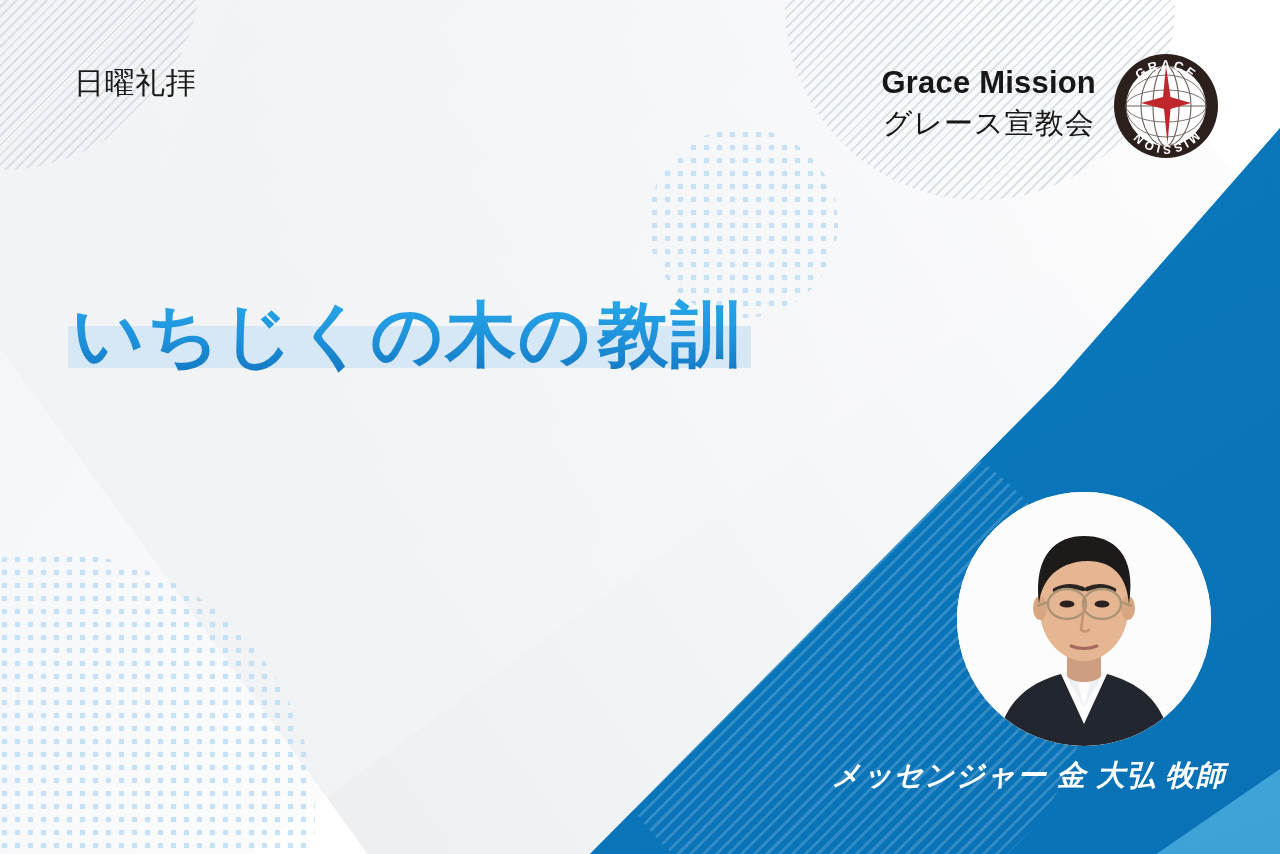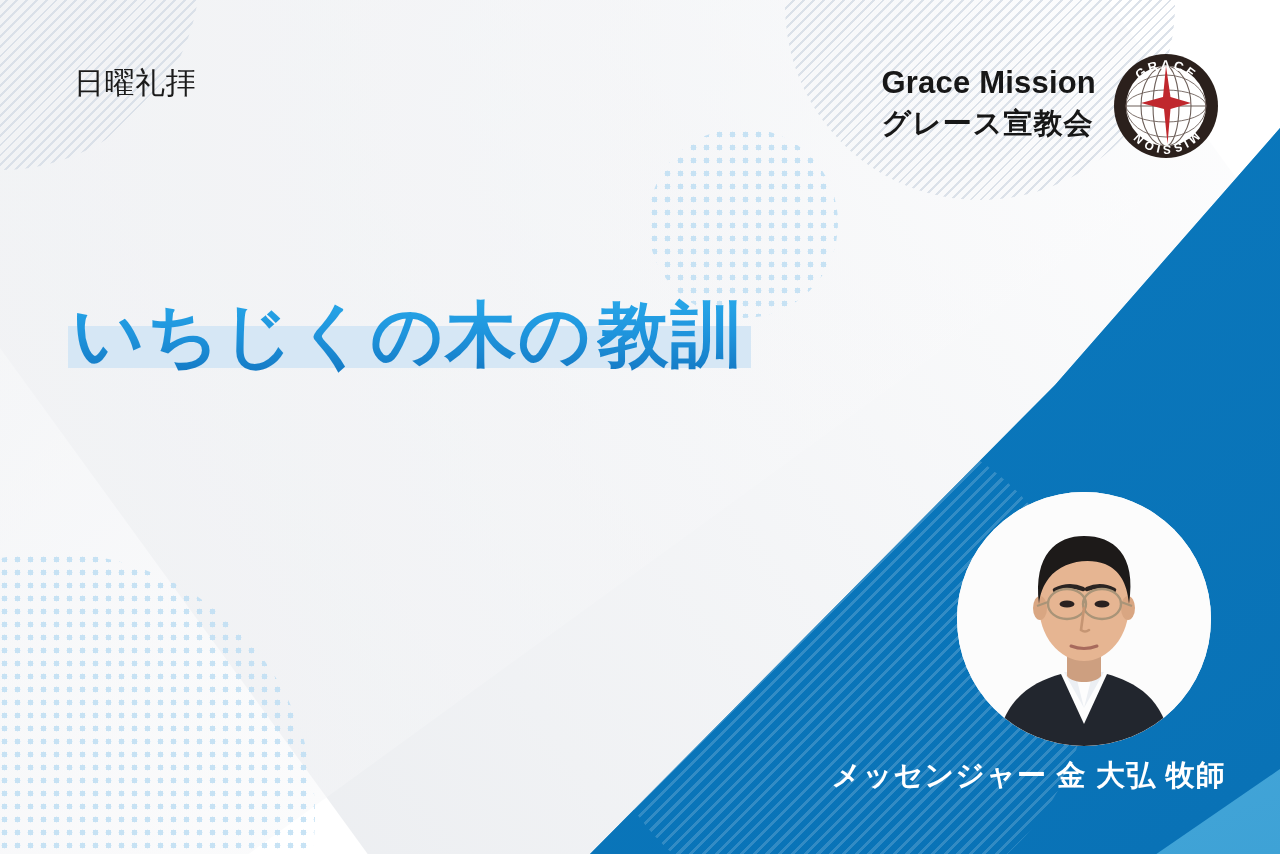--- a/index.html
+++ b/index.html
@@ -96,27 +96,27 @@
   .service-block{
     position:absolute;left:74px;top:62px;
     line-height:1.42;
     color:#1b1b1b;
     font-size:30px;
     letter-spacing:.5px;
     white-space:nowrap;
   }
   .brand-block{
     position:absolute;right:184px;top:62px;
-    text-align:left;
+    text-align:center;
     color:#171717;
     line-height:1.34;
     white-space:nowrap;
   }
   .brand-en{font-size:31px;font-weight:600;letter-spacing:.2px;}
-  .brand-jp{font-size:29px;font-weight:700;letter-spacing:1px;}
+  .brand-jp{font-size:29px;font-weight:400;letter-spacing:1px;}
 
   
   .logo{position:absolute;right:55px;top:47px;width:118px;height:118px;}
 
   
   .badge{
     position:absolute;left:70px;top:214px;
     padding:9px 22px 11px;
     background:linear-gradient(135deg,#3ec0f0 0%,#31b2e8 45%,#1d93d4 100%);
     color:#fff;font-size:21px;font-weight:700;letter-spacing:.4px;
@@ -155,20 +155,21 @@
   .portrait{
     position:absolute;left:957px;top:492px;
     width:254px;height:254px;border-radius:50%;
     overflow:hidden;background:#fdfdfd;
   }
   .messenger{
     position:absolute;right:54px;top:756px;
     color:#ffffff;font-size:29px;font-weight:600;
     letter-spacing:1.2px;white-space:nowrap;
     text-align:right;
+    font-style:italic;
   }
 </style>
 </head>
 <body>
 
 <div id="slide">
 
   <div class="bg-wash"></div>
   <div class="bg-diag-band"></div>
   <div class="bg-diag-band2"></div>

